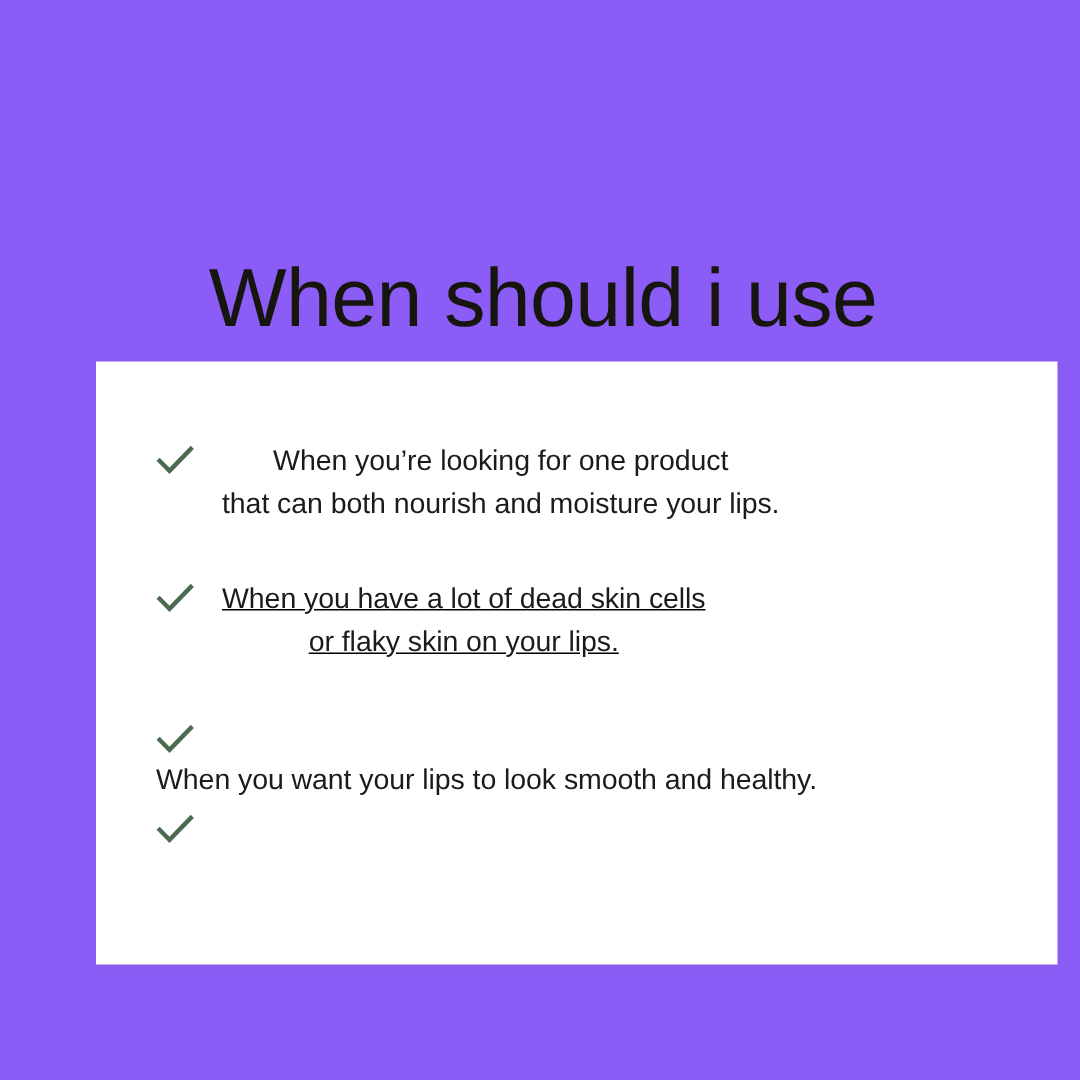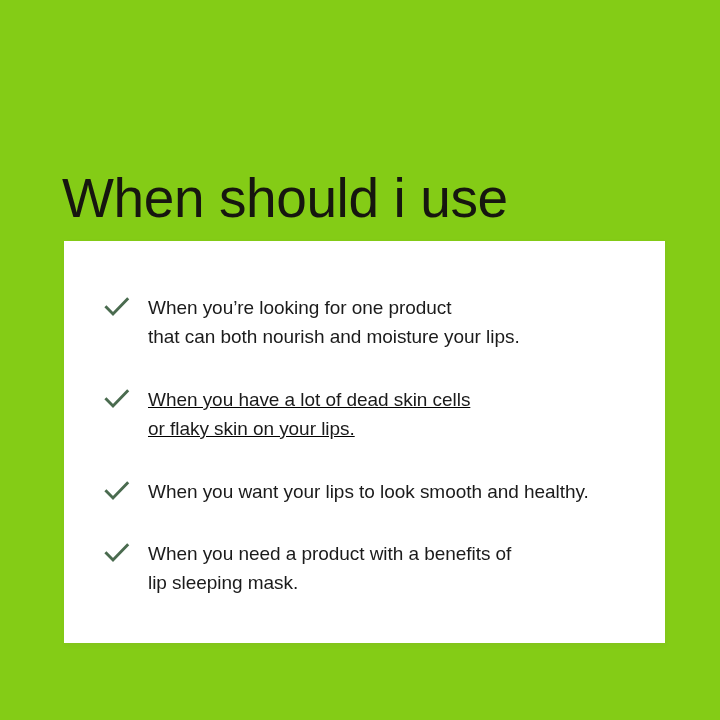--- a/index.html
+++ b/index.html
@@ -11,21 +11,22 @@
     height: 720px;
     background: #f4f1ea;
     font-family: "Liberation Sans", sans-serif;
     overflow: hidden;
     position: relative;
   }
 
   .page {
     position: absolute;
     inset: 0;
-    background: #84cc16;
+    background: #8b5cf6;
+    text-align: center;
   }
 
   
   .heading {
     position: absolute;
     left: 62px;
     top: 58px;
     width: 600px;
     font-size: 55px;
     line-height: 56px;
@@ -40,38 +41,39 @@
 
   
   .card {
     position: absolute;
     left: 64px;
     top: 241px;
     width: 601px;
     height: 402px;
     background: #ffffff;
     box-shadow: 1px 2px 4px rgba(120, 112, 95, 0.10);
+    padding-left: 40px;
   }
 
   .bullet-list {
     position: absolute;
     left: 0;
     top: 0;
     width: 100%;
   }
 
   .bullet {
     position: absolute;
     left: 40px;
     display: flex;
     align-items: flex-start;
   }
   .bullet:nth-child(1) { top: 52px; }
   .bullet:nth-child(2) { top: 144px; text-decoration: underline; }
-  .bullet:nth-child(3) { top: 236px; }
+  .bullet:nth-child(3) { top: 236px; flex-direction: column; }
   .bullet:nth-child(4) { top: 298px; }
 
   .check-icon {
     width: 26px;
     height: 22px;
     flex: 0 0 26px;
     margin-top: 3px;
     margin-right: 18px;
   }
   .check-icon svg {
@@ -130,20 +132,18 @@
         </span>
         <span class="bullet-text">When you want your lips to look smooth and healthy.</span>
       </div>
 
       <div class="bullet">
         <span class="check-icon">
           <svg viewBox="0 0 26 22" xmlns="http://www.w3.org/2000/svg">
             <path d="M2.4 11.2 L9.0 17.9 L23.2 3.3" fill="none" stroke="#4a6b4f" stroke-width="2.9" stroke-linecap="square" stroke-linejoin="miter"></path>
           </svg>
         </span>
-        <span class="bullet-text">When you need a product with a benefits of
-lip sleeping mask.</span>
       </div>
 
     </div>
   </div>
 
 </div>
 
 </body></html>

